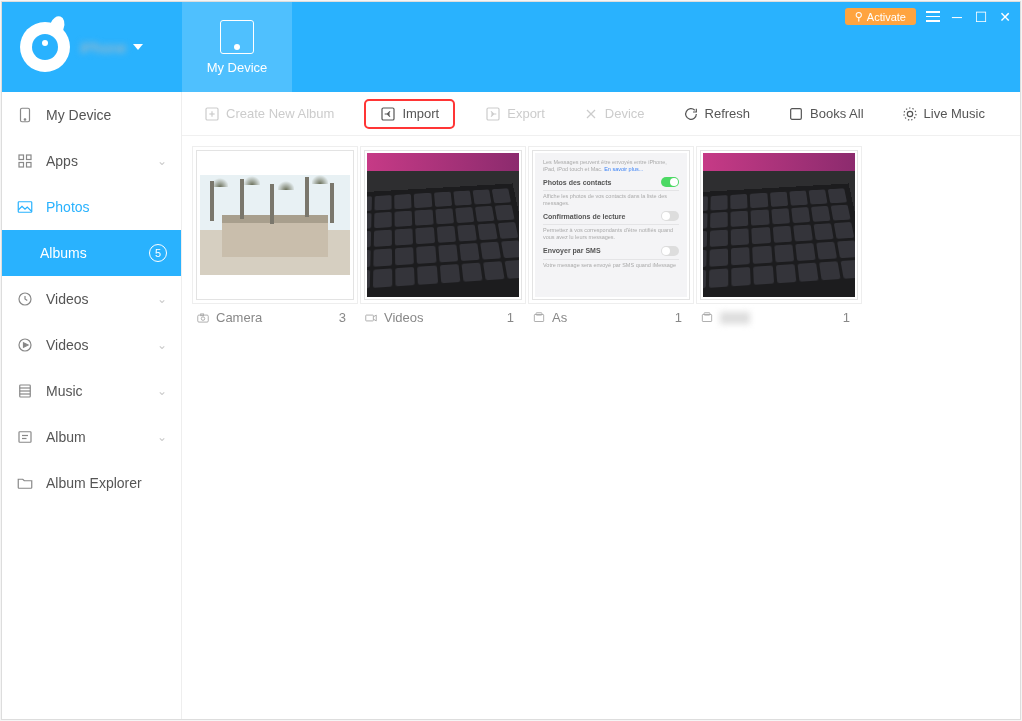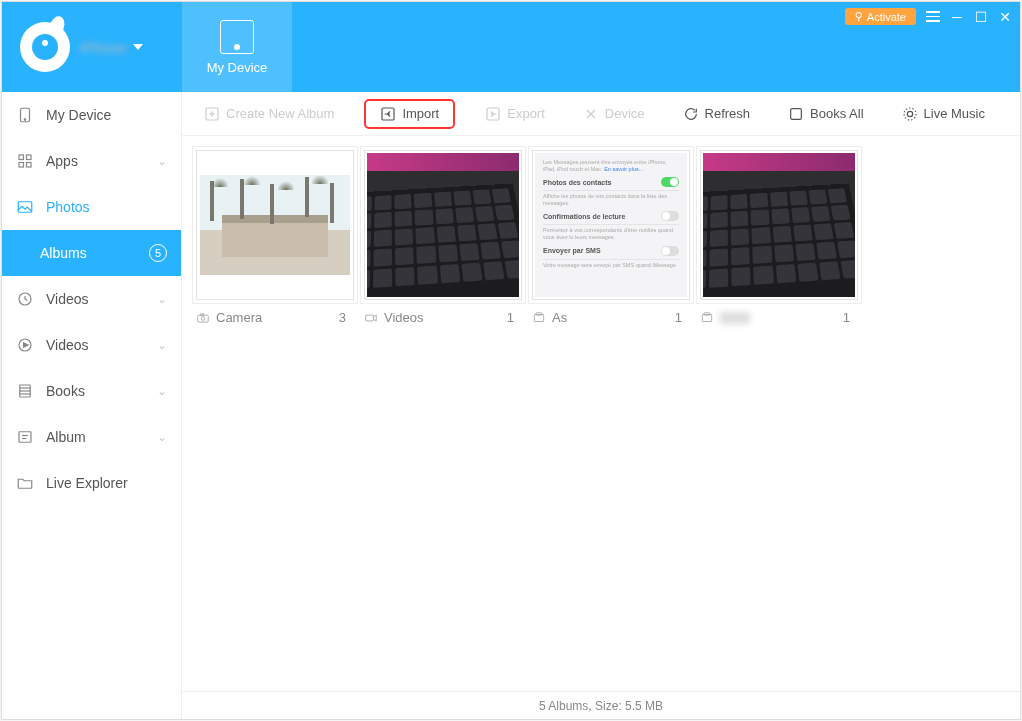--- a/index.html
+++ b/index.html
@@ -167,41 +167,41 @@
       </div>
       <div class="side-item">
         <span class="side-icon">
           <svg viewBox="0 0 24 24" fill="none" stroke="#888" stroke-width="1.6">
               <rect x="5" y="4" width="14" height="16" rx="1"></rect>
               <line x1="5" y1="8" x2="19" y2="8"></line>
               <line x1="5" y1="12" x2="19" y2="12"></line>
               <line x1="5" y1="16" x2="19" y2="16"></line>
             </svg>
         </span>
-        <span>Books</span>
+        <span>Music</span>
         <span class="chev">⌄</span>
       </div>
       <div class="side-item">
         <span class="side-icon">
           <svg viewBox="0 0 24 24" fill="none" stroke="#888" stroke-width="1.6">
               <rect x="4" y="5" width="16" height="14" rx="1"></rect>
               <line x1="8" y1="10" x2="16" y2="10"></line>
               <line x1="8" y1="14" x2="14" y2="14"></line>
             </svg>
         </span>
         <span>Album</span>
         <span class="chev">⌄</span>
       </div>
       <div class="side-item">
         <span class="side-icon">
           <svg viewBox="0 0 24 24" fill="none" stroke="#888" stroke-width="1.6">
               <path d="M3 7h6l2 2h10v9a1 1 0 0 1-1 1H4a1 1 0 0 1-1-1V7z"></path>
             </svg>
         </span>
-        <span>Live Explorer</span>
+        <span>Album Explorer</span>
       </div>
     </div>
 
     <div class="main">
 
       <div class="toolbar">
         <div class="tb-btn disabled">
           <span class="tb-icon">
             <svg viewBox="0 0 24 24" width="16" height="16" fill="none" stroke="#ccc" stroke-width="1.8">
                 <rect x="3" y="3" width="18" height="18" rx="2"></rect>
@@ -438,18 +438,15 @@
                   <rect x="7" y="3" width="10" height="4" rx="1"></rect>
                 </svg>
             </span>
             <span class="blurred" style="min-width:30px;height:12px;background:#ddd;display:inline-block"></span>
             <span class="count">1</span>
           </div>
         </div>
 
       </div>
 
-      <div class="statusbar">
-        <span>5 Albums, Size: 5.5 MB</span>
-      </div>
     </div>
   </div>
 </div>
 
 </body></html>

